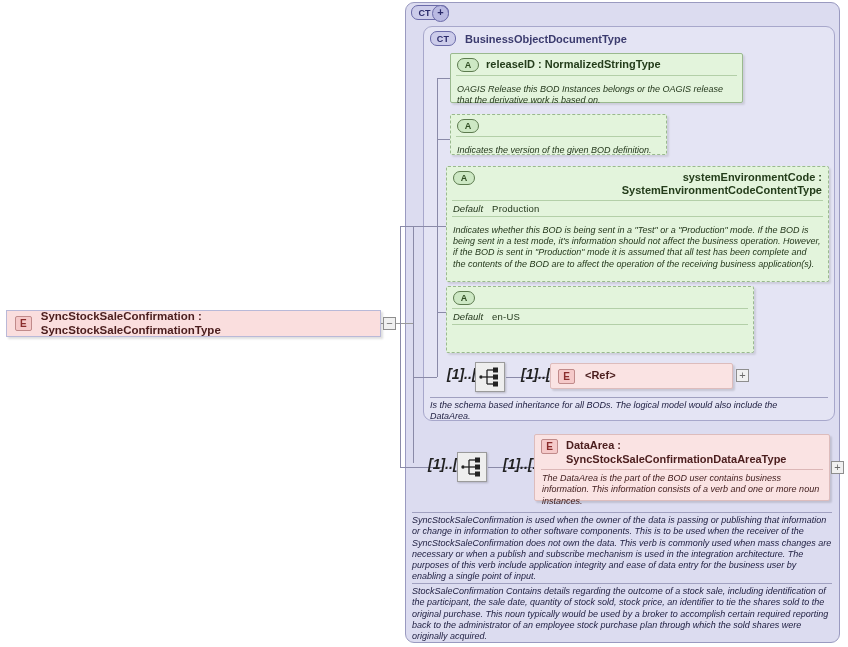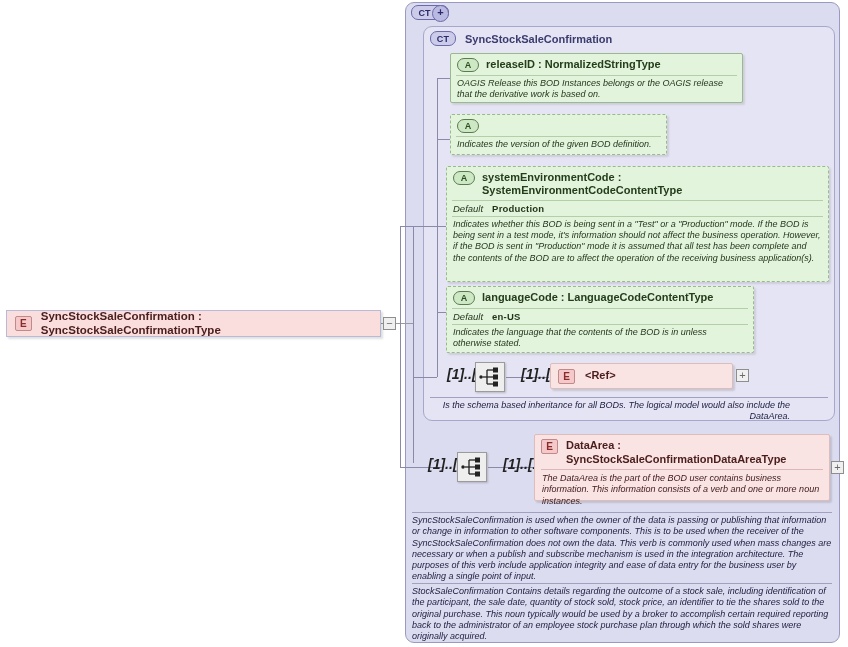--- a/index.html
+++ b/index.html
@@ -119,42 +119,43 @@
     padding: 4px 6px 3px 6px;
     gap: 7px;
   }
   .attr-name {
     font-size: 11px;
     font-weight: bold;
     color: #243d1b;
     line-height: 13px;
     padding-top: 0px;
   }
-  .attr-name.centered { text-align: left; flex: 1; }
+  .attr-name.centered { text-align: right; flex: 1; }
   .attr-sep {
     height: 1px;
     background: #b3cfa8;
     margin: 0 5px;
   }
   .attr-default {
     display: flex;
     gap: 9px;
     padding: 2px 6px 2px 6px;
     font-size: 9.5px;
     color: #1f3317;
     align-items: baseline;
   }
   .attr-default .lbl { font-style: italic; }
-  .attr-default .val { font-weight: bold; letter-spacing: .2px; }
+  .attr-default .val { font-weight: normal; letter-spacing: .2px; }
   .attr-doc {
     padding: 2px 7px 4px 6px;
     font-size: 9px;
     font-style: italic;
     color: #1f3317;
     line-height: 11.2px;
+    margin-top: 6px;
   }
 
   
   .elem-box {
     background: #fae3e3;
     border: 1px solid #ddbcbc;
     border-radius: 2px;
     box-shadow: 2px 2px 2px rgba(0,0,0,0.13);
   }
   .elem-head {
@@ -236,40 +237,39 @@
     line-height: 11.3px;
   }
   .doc-rule { height: 1px; background: #a0a0c0; }
 
   
   .inner-doc {
     font-size: 9px;
     font-style: italic;
     color: #222244;
     line-height: 11.3px;
-    text-align: right;
   }
 </style>
 </head>
 <body>
 
 <div class="abs" id="ct-outer"></div>
 
 <div class="abs hdr-row" style="left:411px; top:5px; gap:9px;">
   <span class="badge badge-ct-plus">
     <span style="margin-right:11px;">CT</span>
     <span class="plusdot">+</span>
   </span>
 </div>
 
 <div class="abs" id="ct-inner"></div>
 
 <div class="abs hdr-row" style="left:430px; top:31px; gap:9px;">
   <span class="badge badge-ct">CT</span>
-  <span class="ct-title-sub">SyncStockSaleConfirmation</span>
+  <span class="ct-title-sub">BusinessObjectDocumentType</span>
 </div>
 
 <div class="abs ln ln-v" style="left:437px; top:78px; height:234px;"></div>
 
 <div class="abs ln ln-h" style="left:437px; top:78px; width:13px;"></div>
 <div class="abs ln ln-h" style="left:437px; top:139px; width:13px;"></div>
 <div class="abs ln ln-h" style="left:437px; top:226px; width:13px;"></div>
 <div class="abs ln ln-h" style="left:437px; top:312px; width:13px;"></div>
 
 <div class="abs ln ln-v" style="left:413px; top:226px; height:237px;"></div>
@@ -310,29 +310,27 @@
     <span class="lbl">Default</span>
     <span class="val">Production</span>
   </div>
   <div class="attr-sep"></div>
   <div class="attr-doc">Indicates whether this BOD is being sent in a "Test" or a "Production" mode. If the BOD is being sent in a test mode, it's information should not affect the business operation. However, if the BOD is sent in "Production" mode it is assumed that all test has been complete and the contents of the BOD are to affect the operation of the receiving business application(s).</div>
 </div>
 
 <div class="abs attr-box" style="left:446px; top:286px; width:308px; height:67px;">
   <div class="attr-head">
     <span class="badge badge-a">A</span>
-    <span class="attr-name">languageCode  :  LanguageCodeContentType</span>
   </div>
   <div class="attr-sep"></div>
   <div class="attr-default">
     <span class="lbl">Default</span>
     <span class="val">en-US</span>
   </div>
   <div class="attr-sep"></div>
-  <div class="attr-doc">Indicates the language that the contents of the BOD is in unless otherwise stated.</div>
 </div>
 
 <div class="abs card" style="left:447px; top:366px;">[1]..[1]</div>
 
 <div class="abs compositor" style="left:475px; top:362px;">
   <svg width="28" height="28" viewBox="0 0 28 28" aria-hidden="true">
     <circle cx="5" cy="14" r="1.7" fill="#222"></circle>
     <line x1="6.5" y1="14" x2="11" y2="14" stroke="#222" stroke-width="1.3"></line>
     <line x1="11" y1="7" x2="11" y2="21" stroke="#222" stroke-width="1.3"></line>
     <line x1="11" y1="7" x2="17" y2="7" stroke="#222" stroke-width="1.3"></line>

